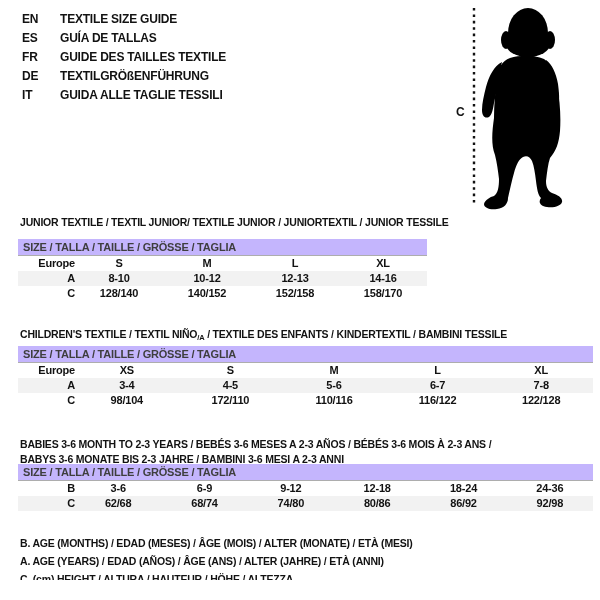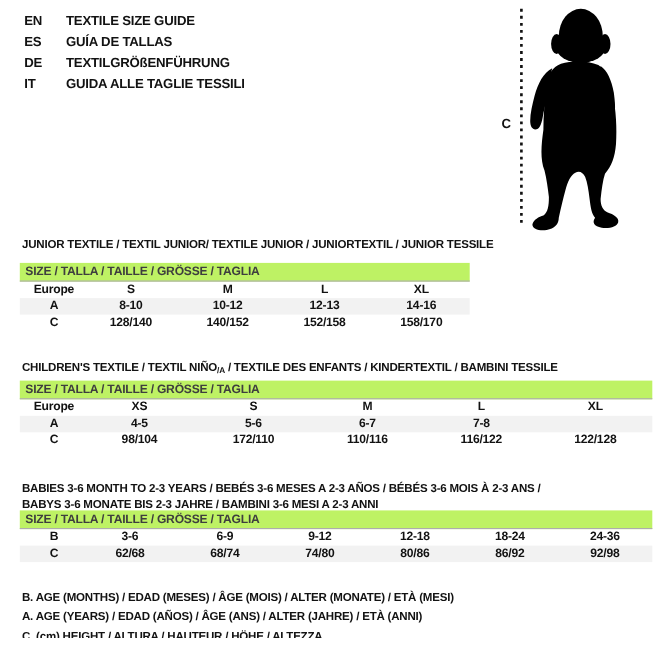--- a/index.html
+++ b/index.html
@@ -21,46 +21,50 @@
   .t1-title{top:215px;}
   .t2-title{top:327px;}
   .t3-title{top:425px;white-space:normal;width:560px;margin-top:12px;}
   .sub-a{font-size:7.5px;vertical-align:-2px;}
 
   
   .tbl{position:absolute;left:18px;font-size:11px;font-weight:700;letter-spacing:-0.2px;}
   .tbl.t1{top:239px;width:409px;}
   .tbl.t2{top:346px;width:575px;}
   .tbl.t3{top:464px;width:575px;}
-  .tbl-head{height:16px;line-height:16px;background:#bef264;color:#3e3e3e;padding-left:5px;border-bottom:1px solid #adadad;}
+  .tbl-head{height:16px;line-height:16px;background:#c4b5fd;color:#3e3e3e;padding-left:5px;border-bottom:1px solid #adadad;}
   .row{display:grid;height:15px;line-height:15px;}
   .t1 .row{grid-template-columns:57px repeat(4,1fr);}
   .t2 .row{grid-template-columns:57px repeat(5,1fr);}
   .t3 .row{grid-template-columns:57px repeat(6,1fr);}
   .cell{text-align:center;overflow:hidden;}
-  .cell.label{text-align:center;padding-left:5px;}
+  .cell.label{text-align:right;padding-left:5px;}
   .row.alt{background:#f2f2f2;}
 
   
   .footnotes{position:absolute;left:20px;top:534px;}
   .footnote{height:18px;line-height:18px;font-size:10.5px;font-weight:700;letter-spacing:-0.2px;white-space:nowrap;}
 </style>
 </head>
 <body>
 
 <div class="page">
 
   <div class="lang-list">
     <div class="lang-row">
       <span class="lang-code">EN</span>
       <span class="lang-title">TEXTILE SIZE GUIDE</span>
     </div>
     <div class="lang-row">
       <span class="lang-code">ES</span>
       <span class="lang-title">GUÍA DE TALLAS</span>
+    </div>
+    <div class="lang-row">
+      <span class="lang-code">FR</span>
+      <span class="lang-title">GUIDE DES TAILLES TEXTILE</span>
     </div>
     <div class="lang-row">
       <span class="lang-code">DE</span>
       <span class="lang-title">TEXTILGRÖßENFÜHRUNG</span>
     </div>
     <div class="lang-row">
       <span class="lang-code">IT</span>
       <span class="lang-title">GUIDA ALLE TAGLIE TESSILI</span>
     </div>
   </div>
@@ -148,20 +152,21 @@
     <div class="row">
       <div class="cell label">Europe</div>
       <div class="cell">XS</div>
       <div class="cell">S</div>
       <div class="cell">M</div>
       <div class="cell">L</div>
       <div class="cell">XL</div>
     </div>
     <div class="row alt">
       <div class="cell label">A</div>
+      <div class="cell">3-4</div>
       <div class="cell">4-5</div>
       <div class="cell">5-6</div>
       <div class="cell">6-7</div>
       <div class="cell">7-8</div>
     </div>
     <div class="row">
       <div class="cell label">C</div>
       <div class="cell">98/104</div>
       <div class="cell">172/110</div>
       <div class="cell">110/116</div>

